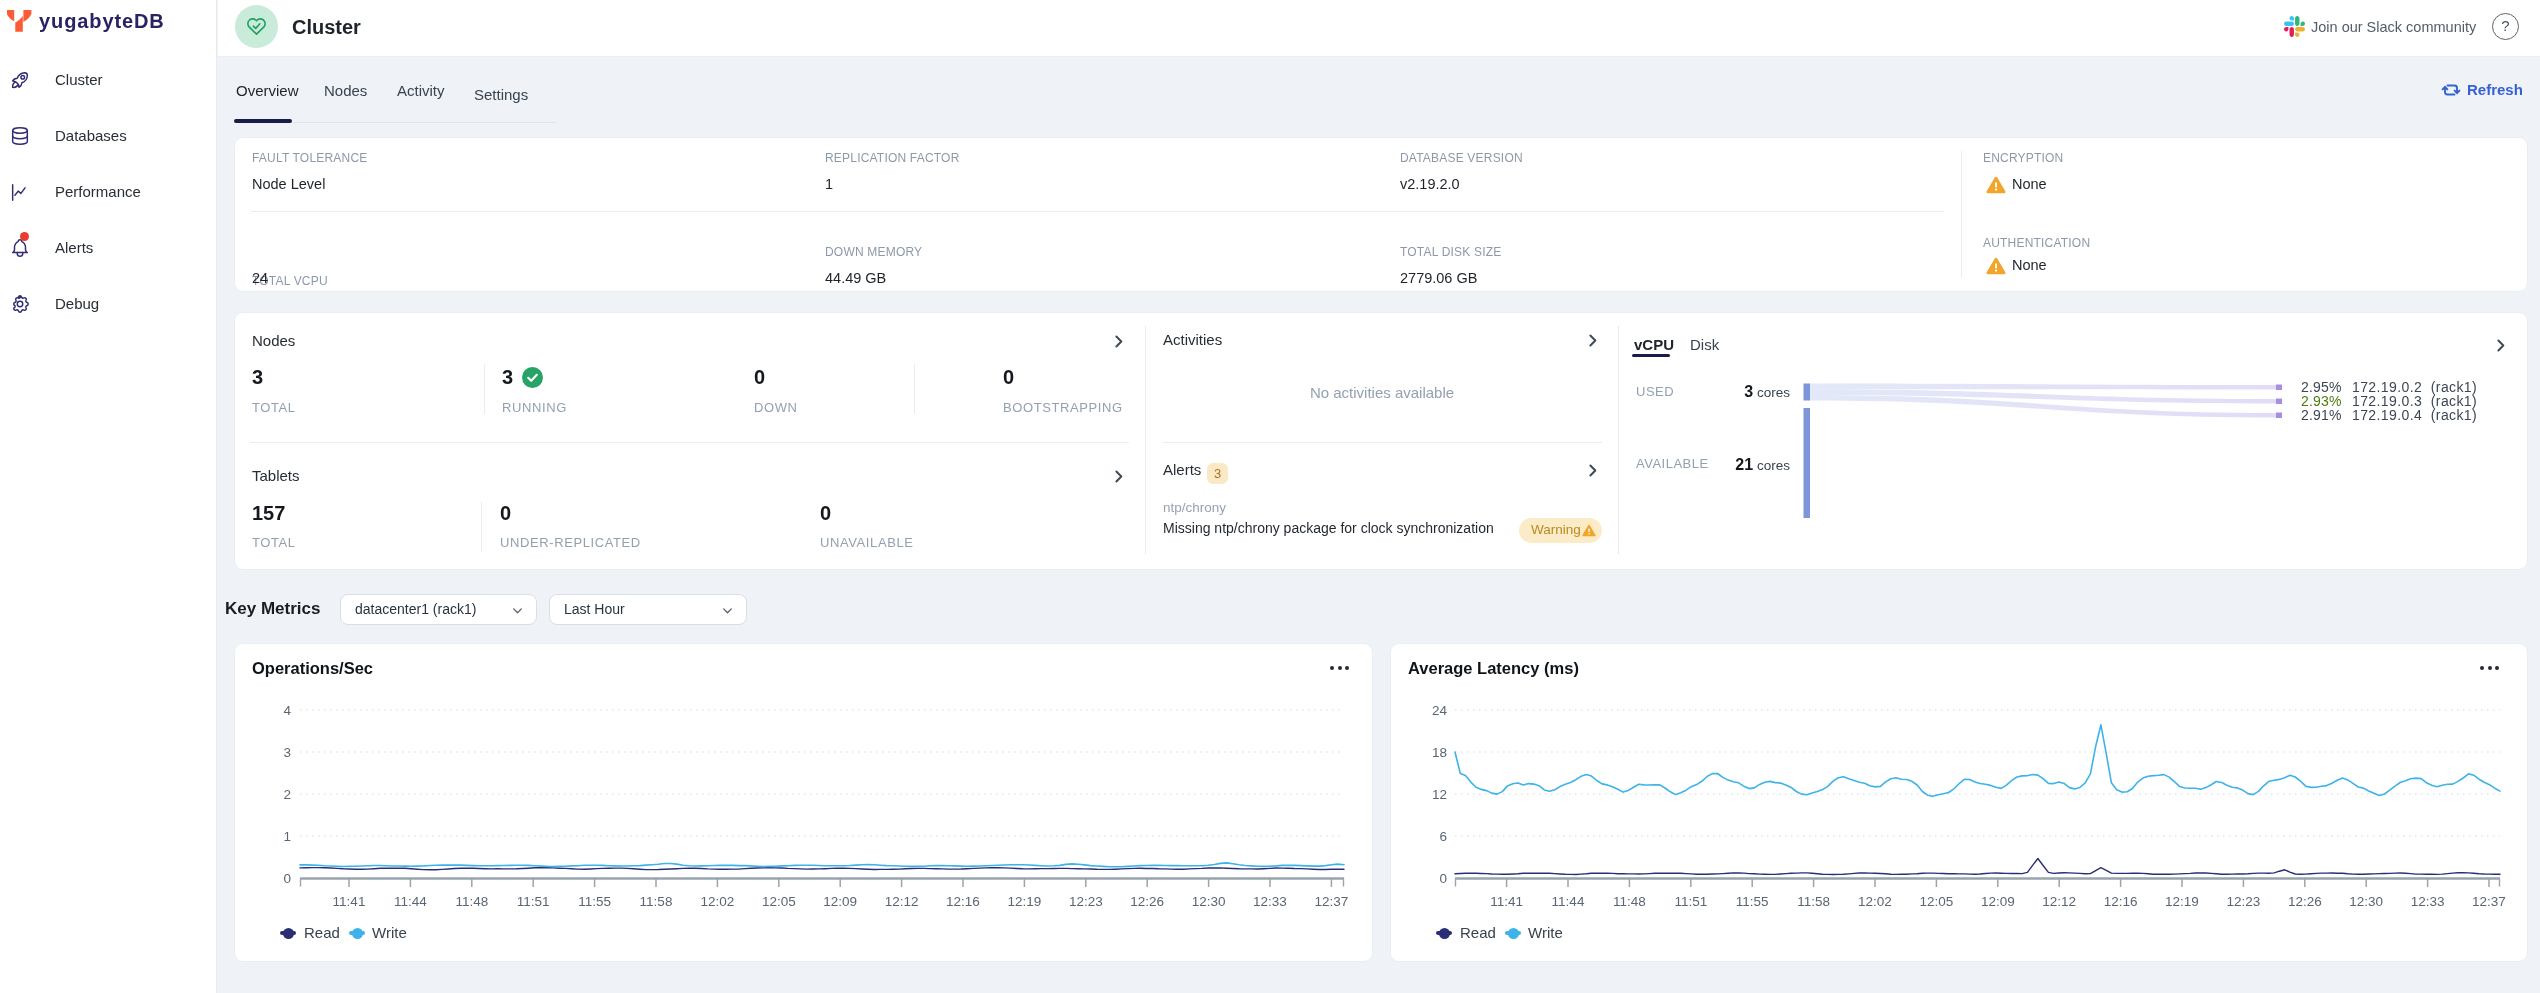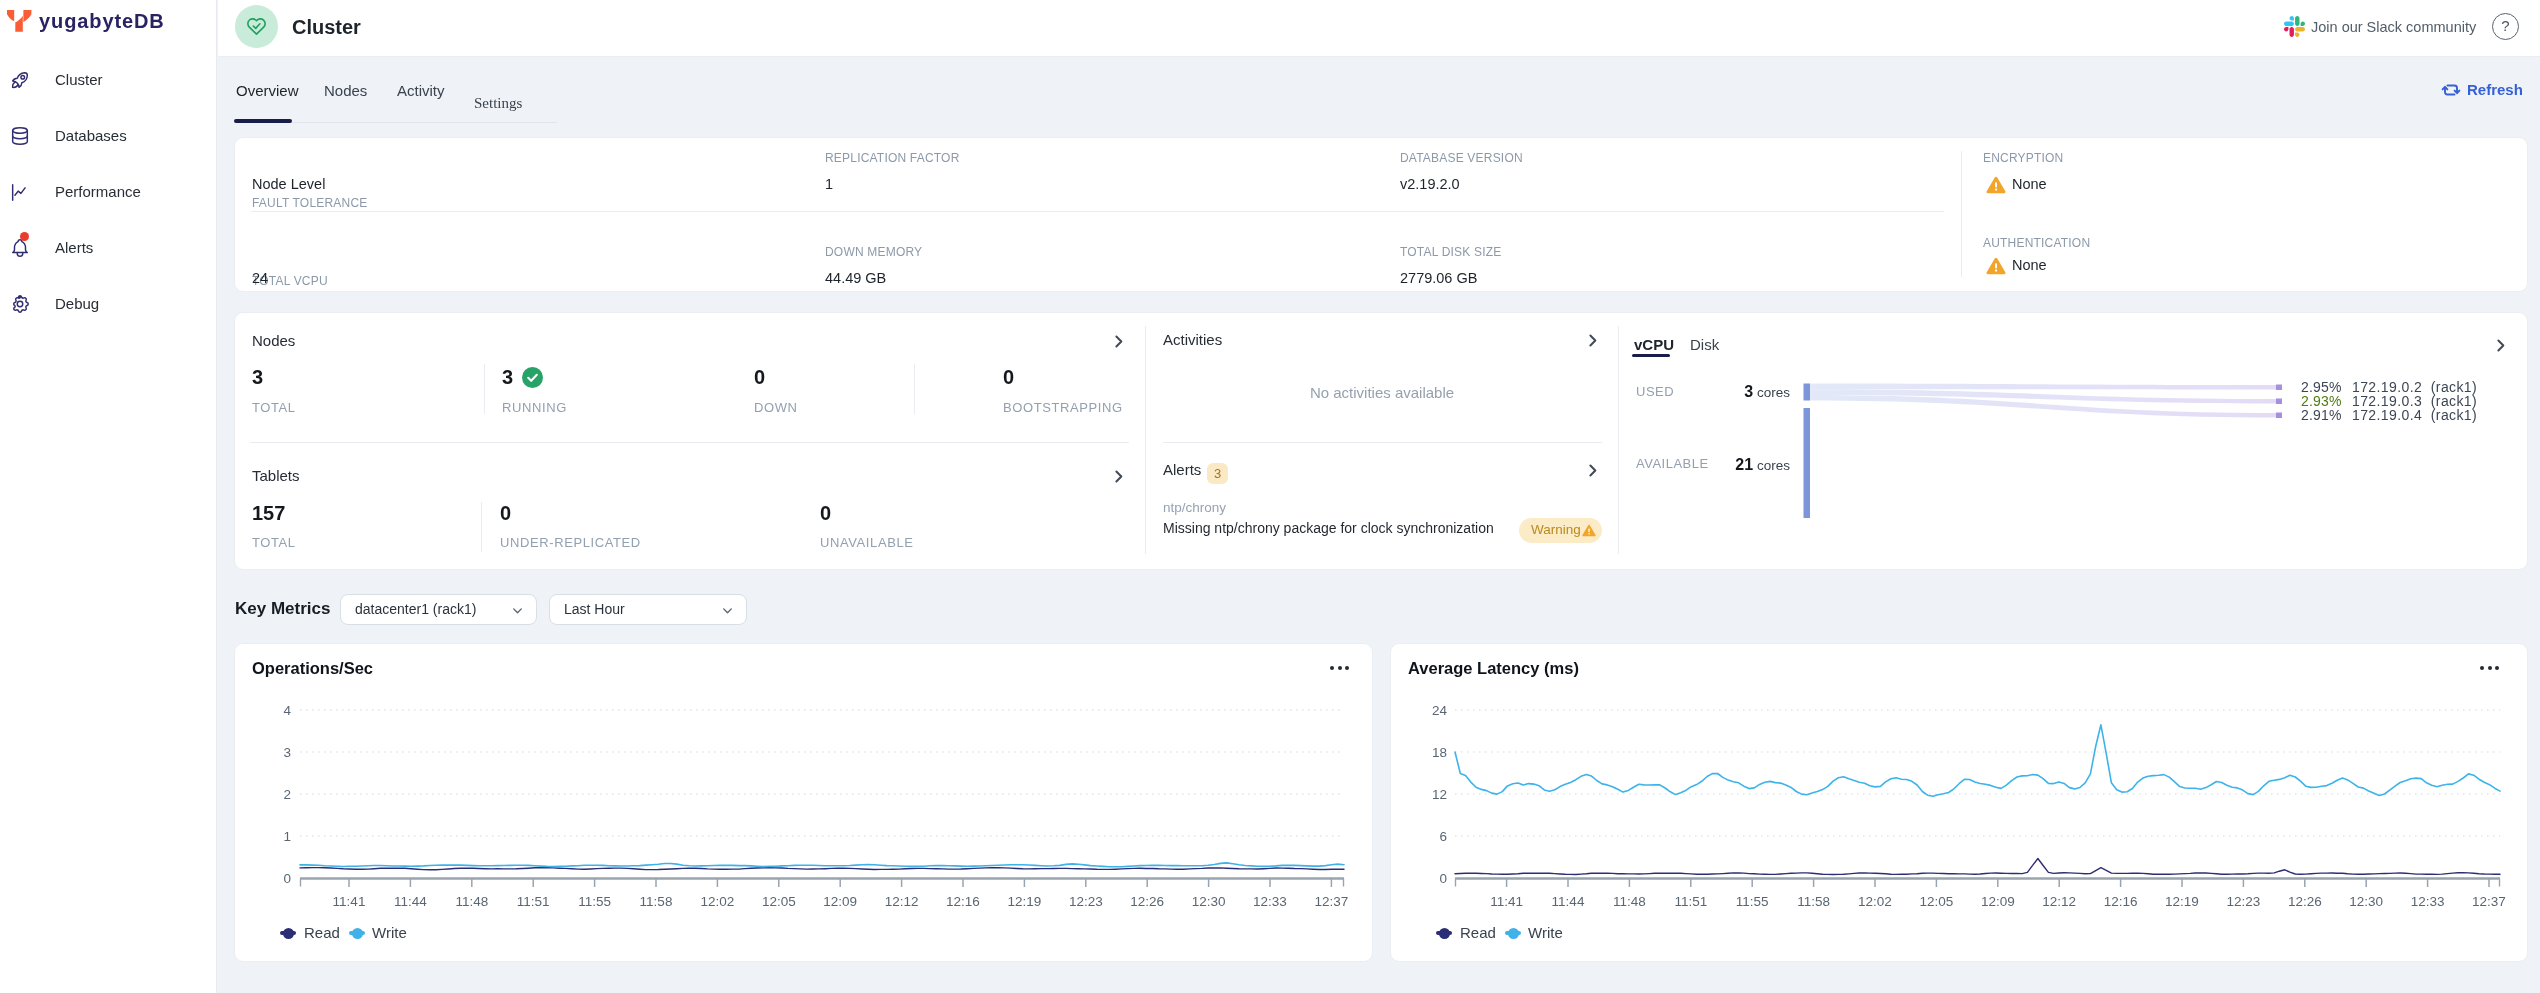--- a/index.html
+++ b/index.html
@@ -56,30 +56,30 @@
 <path d="M97 45.2c0-7.1 5.8-12.9 12.9-12.9s12.9 5.8 12.9 12.9-5.8 12.9-12.9 12.9H97V45.2zm-6.5 0c0 7.1-5.8 12.9-12.9 12.9s-12.9-5.8-12.9-12.9V12.9C64.7 5.8 70.5 0 77.6 0s12.9 5.8 12.9 12.9v32.3z" fill="#2eb67d"></path>
 <path d="M77.6 97c7.1 0 12.9 5.8 12.9 12.9s-5.8 12.9-12.9 12.9-12.9-5.8-12.9-12.9V97h12.9zm0-6.5c-7.1 0-12.9-5.8-12.9-12.9s5.8-12.9 12.9-12.9h32.3c7.1 0 12.9 5.8 12.9 12.9s-5.8 12.9-12.9 12.9H77.6z" fill="#ecb22e"></path>
   </svg>
 <div style="position:absolute;left:2311px;top:16px;font-size:14.5px;line-height:22px;color:#515d68;white-space:nowrap;">Join our Slack community</div>
 <div class="abs" style="left:2492px;top:13px;width:27px;height:27px;border-radius:50%;border:1.6px solid #5a646e;text-align:center;font-size:15px;line-height:24px;color:#4c5760">?</div>
 <div style="position:absolute;left:234px;top:122px;width:323px;height:1px;background:#e1e5ea;"></div>
 <div class="abs" style="left:234px;top:119px;width:58px;height:4px;background:#191d49;border-radius:2px"></div>
 <div style="position:absolute;left:236px;top:80px;font-size:15px;line-height:22px;color:#1d242c;white-space:nowrap;font-weight:500;">Overview</div>
 <div style="position:absolute;left:324px;top:80px;font-size:15px;line-height:22px;color:#39434e;white-space:nowrap;">Nodes</div>
 <div style="position:absolute;left:397px;top:80px;font-size:15px;line-height:22px;color:#39434e;white-space:nowrap;">Activity</div>
-<div style="position:absolute;left:474px;top:92px;font-size:15px;line-height:22px;color:#39434e;white-space:nowrap;font-family:Liberation Serif, serif;">Settings</div>
+<div style="position:absolute;left:474px;top:84px;font-size:15px;line-height:22px;color:#39434e;white-space:nowrap;">Settings</div>
 <svg class="abs" style="left:2441px;top:80px" width="20" height="20" viewBox="0 0 20 20" fill="none" stroke="#3560d6" stroke-width="1.9" stroke-linecap="round" stroke-linejoin="round">
 <path d="M6.5 5.5 H13.5 a2.5 2.5 0 0 1 2.5 2.5 V12"></path>
 <polyline points="13.6,10.6 16,13.2 18.4,10.6"></polyline>
 <path d="M13.5 14.5 H6.5 a2.5 2.5 0 0 1 -2.5 -2.5 V8"></path>
 <polyline points="1.6,9.4 4,6.8 6.4,9.4"></polyline>
   </svg>
 <div style="position:absolute;left:2467px;top:79px;font-size:15px;line-height:22px;color:#3560d6;white-space:nowrap;font-weight:600;">Refresh</div>
 <div class="card" style="left:234px;top:137px;width:2294px;height:155px"></div>
-<div style="position:absolute;left:252px;top:149px;font-size:12px;line-height:18px;color:#8c99a9;white-space:nowrap;letter-spacing:0.2px;margin-top:45px;">FAULT TOLERANCE</div>
+<div style="position:absolute;left:252px;top:149px;font-size:12px;line-height:18px;color:#8c99a9;white-space:nowrap;letter-spacing:0.2px;">FAULT TOLERANCE</div>
 <div style="position:absolute;left:825px;top:149px;font-size:12px;line-height:18px;color:#8c99a9;white-space:nowrap;letter-spacing:0.2px;">REPLICATION FACTOR</div>
 <div style="position:absolute;left:1400px;top:149px;font-size:12px;line-height:18px;color:#8c99a9;white-space:nowrap;letter-spacing:0.2px;">DATABASE VERSION</div>
 <div style="position:absolute;left:1983px;top:149px;font-size:12px;line-height:18px;color:#8c99a9;white-space:nowrap;letter-spacing:0.2px;">ENCRYPTION</div>
 <div style="position:absolute;left:252px;top:173px;font-size:14.5px;line-height:22px;color:#1e232a;white-space:nowrap;">Node Level</div>
 <div style="position:absolute;left:825px;top:173px;font-size:14.5px;line-height:22px;color:#1e232a;white-space:nowrap;">1</div>
 <div style="position:absolute;left:1400px;top:173px;font-size:14.5px;line-height:22px;color:#1e232a;white-space:nowrap;">v2.19.2.0</div>
 <svg style="position:absolute;left:1986px;top:175.5px" width="20" height="18" viewBox="0 0 20 18">
     <path d="M10 2 L18.2 16 H1.8 Z" fill="#f2a52b" stroke="#f2a52b" stroke-width="2.6" stroke-linejoin="round"></path>
     <rect x="9.1" y="6.2" width="1.9" height="5.2" rx="0.9" fill="#fff"></rect>
     <circle cx="10.05" cy="13.6" r="1.15" fill="#fff"></circle>
@@ -178,21 +178,21 @@
     <rect x="481" y="6.5" width="6" height="5.5" fill="#a78fdf"></rect>
     <rect x="481" y="20.5" width="6" height="5.5" fill="#a78fdf"></rect>
     <rect x="481" y="34.5" width="6" height="5.5" fill="#a78fdf"></rect>
   </svg>
 <div style="position:absolute;left:2301px;top:377px;font-size:14px;line-height:21px;color:#3c4654;white-space:nowrap;font-weight:500;letter-spacing:0.2px;">2.95%</div>
 <div style="position:absolute;left:2352px;top:377px;font-size:14px;line-height:21px;color:#3c4654;white-space:nowrap;font-weight:500;letter-spacing:0.4px;">172.19.0.2&nbsp; (rack1)</div>
 <div style="position:absolute;left:2301px;top:391px;font-size:14px;line-height:21px;color:#4d7c0f;white-space:nowrap;font-weight:500;letter-spacing:0.2px;">2.93%</div>
 <div style="position:absolute;left:2352px;top:391px;font-size:14px;line-height:21px;color:#3c4654;white-space:nowrap;font-weight:500;letter-spacing:0.4px;">172.19.0.3&nbsp; (rack1)</div>
 <div style="position:absolute;left:2301px;top:405px;font-size:14px;line-height:21px;color:#3c4654;white-space:nowrap;font-weight:500;letter-spacing:0.2px;">2.91%</div>
 <div style="position:absolute;left:2352px;top:405px;font-size:14px;line-height:21px;color:#3c4654;white-space:nowrap;font-weight:500;letter-spacing:0.4px;">172.19.0.4&nbsp; (rack1)</div>
-<div style="position:absolute;left:235px;top:596px;font-size:17px;line-height:26px;color:#171d24;white-space:nowrap;font-weight:700;">Key Metrics</div>
+<div style="position:absolute;left:225px;top:596px;font-size:17px;line-height:26px;color:#171d24;white-space:nowrap;font-weight:700;">Key Metrics</div>
 <div class="abs" style="left:340px;top:594px;width:197px;height:31px;background:#fff;border:1px solid #d8dfe7;border-radius:8px"></div>
 <div style="position:absolute;left:355px;top:599px;font-size:14px;line-height:21px;color:#2a333d;white-space:nowrap;">datacenter1 (rack1)</div>
 <svg style="position:absolute;left:511px;top:603.5px" width="13" height="13" viewBox="0 0 24 24" fill="none" stroke="#5c6772" stroke-width="2.6" stroke-linecap="round" stroke-linejoin="round">
     <polyline points="5,9 12,16 19,9"></polyline>
   </svg>
 <div class="abs" style="left:549px;top:594px;width:198px;height:31px;background:#fff;border:1px solid #d8dfe7;border-radius:8px"></div>
 <div style="position:absolute;left:564px;top:599px;font-size:14px;line-height:21px;color:#2a333d;white-space:nowrap;">Last Hour</div>
 <svg style="position:absolute;left:721px;top:603.5px" width="13" height="13" viewBox="0 0 24 24" fill="none" stroke="#5c6772" stroke-width="2.6" stroke-linecap="round" stroke-linejoin="round">
     <polyline points="5,9 12,16 19,9"></polyline>
   </svg>

